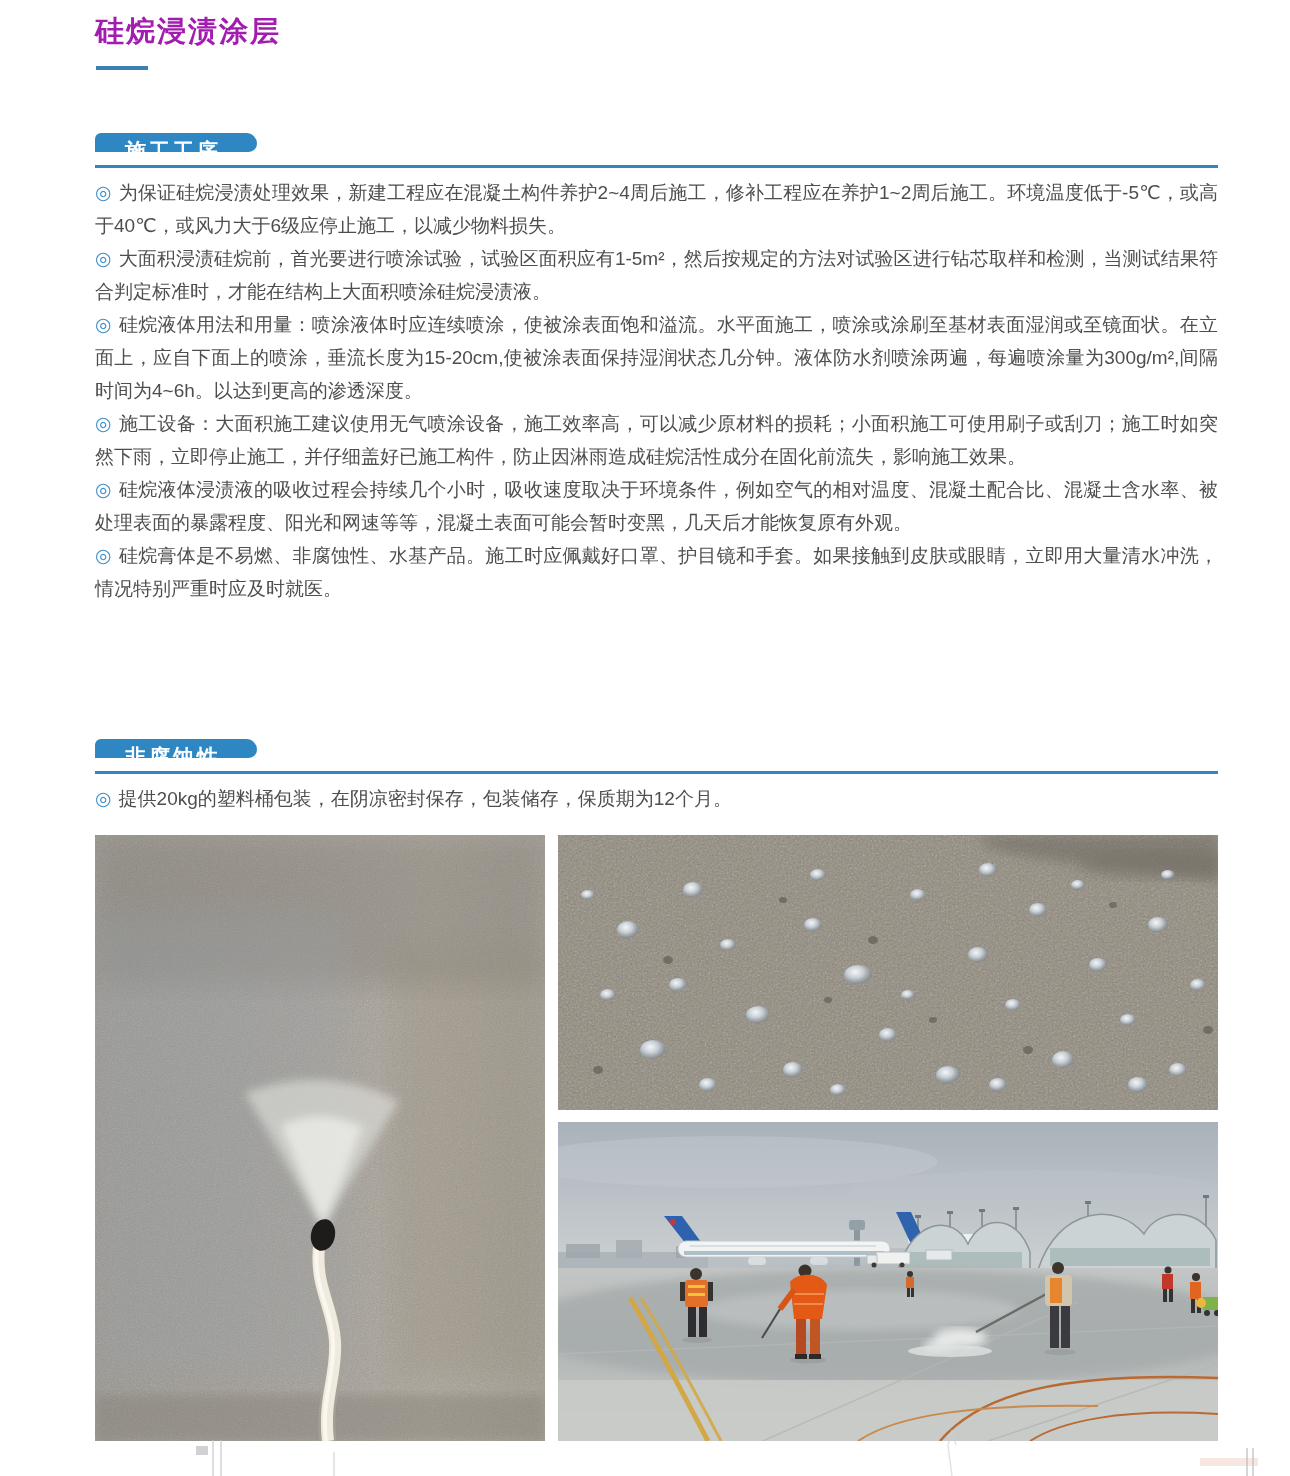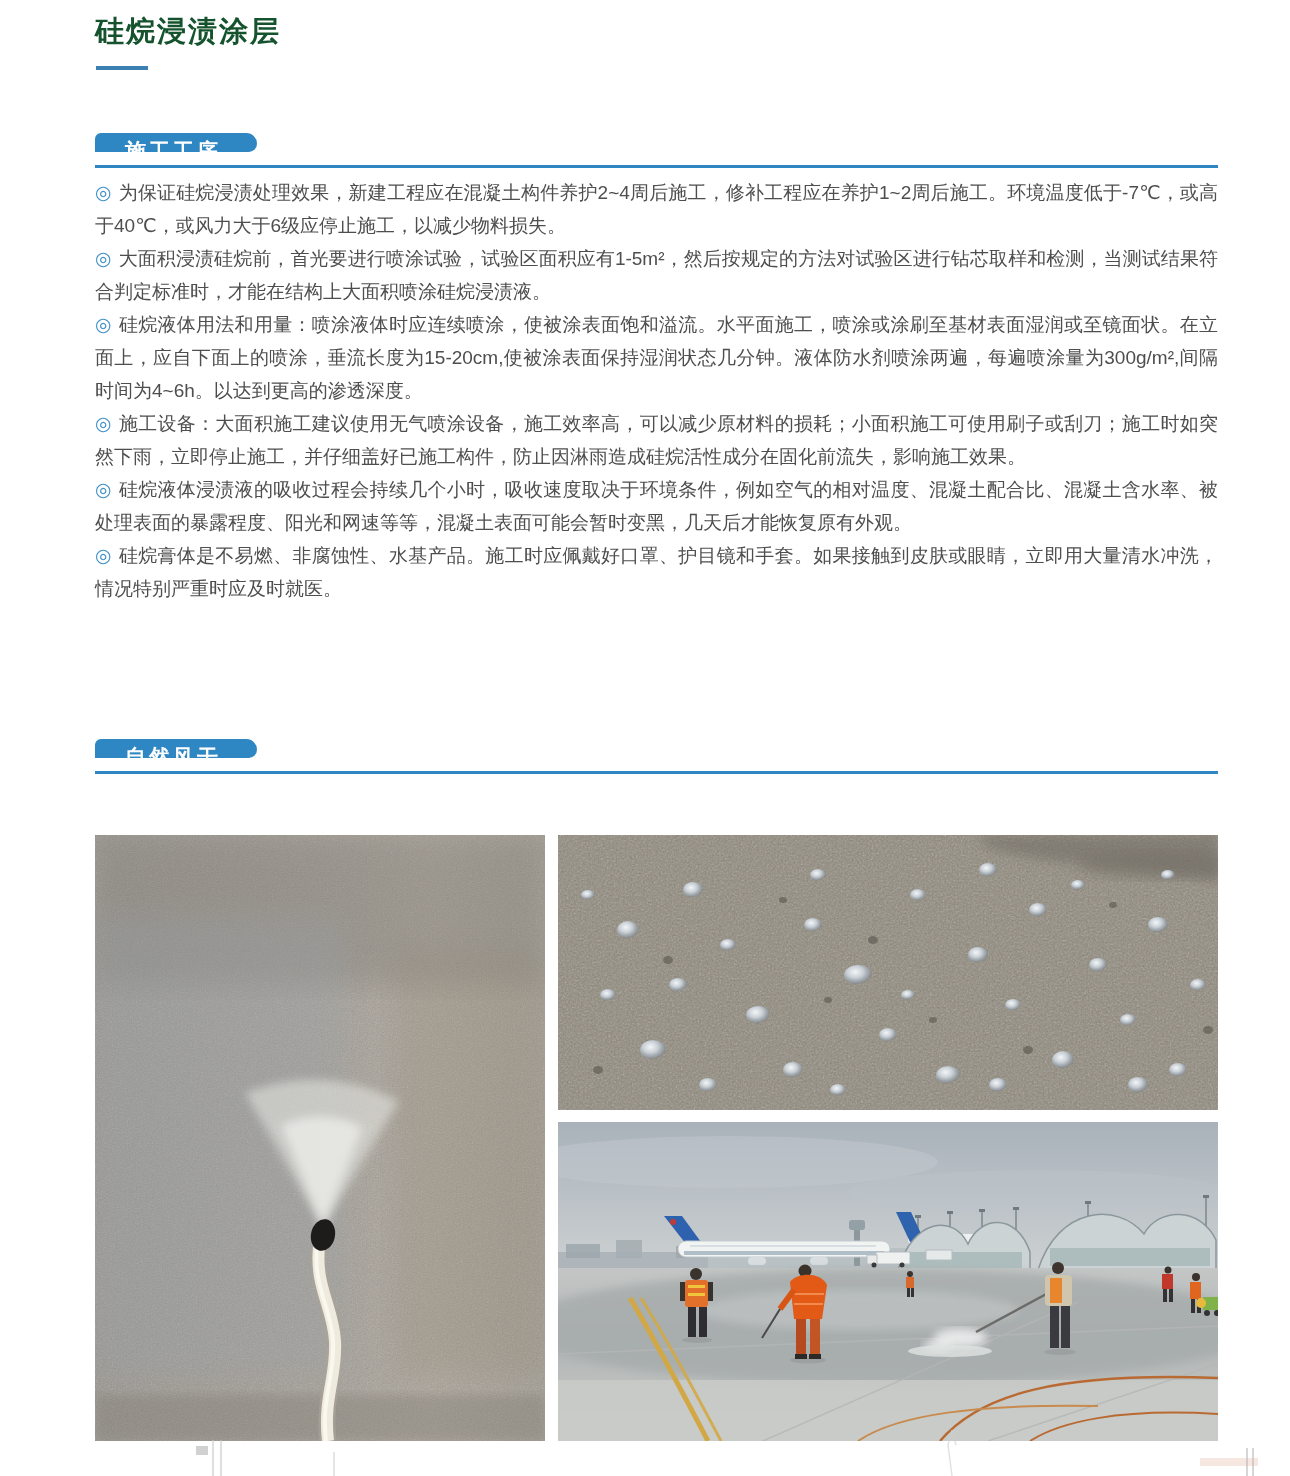--- a/index.html
+++ b/index.html
@@ -2,21 +2,21 @@
 <html><head>
 <meta charset="utf-8">
 <style>
   html,body{margin:0;padding:0;background:#ffffff;}
   .page{
     position:relative;width:1290px;height:1476px;background:#ffffff;overflow:hidden;
     font-family:"Liberation Sans","DejaVu Sans",sans-serif;
   }
   .title{
     position:absolute;left:95px;top:12px;margin:0;
-    font-size:29px;font-weight:700;color:#14532d;letter-spacing:2px;
+    font-size:29px;font-weight:700;color:#a21caf;letter-spacing:2px;
   }
   .title-underline{
     position:absolute;left:96px;top:66px;width:52px;height:4px;background:#3c7fb1;
   }
   .section-tab{
     position:absolute;left:95px;height:19px;line-height:35px;
     background:#2e86c3;color:#ffffff;font-size:21px;font-weight:700;
     padding:0 36px 0 30px;letter-spacing:3px;
     border-radius:10px 18px 14px 0;
   }
@@ -54,33 +54,36 @@
 
   <h1 class="title">硅烷浸渍涂层</h1>
   <div class="title-underline"></div>
 
   <div class="section-tab tab1">
     <span>施工工序</span>
   </div>
   <div class="tab-rule rule1"></div>
 
   <div class="items items1">
-    <p><span class="bullet">◎</span><span>为保证硅烷浸渍处理效果，新建工程应在混凝土构件养护2~4周后施工，修补工程应在养护1~2周后施工。环境温度低于-7℃，或高于40℃，或风力大于6级应停止施工，以减少物料损失。</span></p>
+    <p><span class="bullet">◎</span><span>为保证硅烷浸渍处理效果，新建工程应在混凝土构件养护2~4周后施工，修补工程应在养护1~2周后施工。环境温度低于-5℃，或高于40℃，或风力大于6级应停止施工，以减少物料损失。</span></p>
     <p><span class="bullet">◎</span><span>大面积浸渍硅烷前，首光要进行喷涂试验，试验区面积应有1-5m²，然后按规定的方法对试验区进行钻芯取样和检测，当测试结果符合判定标准时，才能在结构上大面积喷涂硅烷浸渍液。</span></p>
     <p><span class="bullet">◎</span><span>硅烷液体用法和用量：喷涂液体时应连续喷涂，使被涂表面饱和溢流。水平面施工，喷涂或涂刷至基材表面湿润或至镜面状。在立面上，应自下面上的喷涂，垂流长度为15-20cm,使被涂表面保持湿润状态几分钟。液体防水剂喷涂两遍，每遍喷涂量为300g/m²,间隔时间为4~6h。以达到更高的渗透深度。</span></p>
     <p><span class="bullet">◎</span><span>施工设备：大面积施工建议使用无气喷涂设备，施工效率高，可以减少原材料的损耗；小面积施工可使用刷子或刮刀；施工时如突然下雨，立即停止施工，并仔细盖好已施工构件，防止因淋雨造成硅烷活性成分在固化前流失，影响施工效果。</span></p>
     <p><span class="bullet">◎</span><span>硅烷液体浸渍液的吸收过程会持续几个小时，吸收速度取决于环境条件，例如空气的相对温度、混凝土配合比、混凝土含水率、被处理表面的暴露程度、阳光和网速等等，混凝土表面可能会暂时变黑，几天后才能恢复原有外观。</span></p>
     <p><span class="bullet">◎</span><span>硅烷膏体是不易燃、非腐蚀性、水基产品。施工时应佩戴好口罩、护目镜和手套。如果接触到皮肤或眼睛，立即用大量清水冲洗，情况特别严重时应及时就医。</span></p>
   </div>
 
   <div class="section-tab tab2">
-    <span>自然风干</span>
+    <span>非腐蚀性</span>
   </div>
   <div class="tab-rule rule2"></div>
 
+  <div class="items items2">
+    <p><span class="bullet">◎</span><span>提供20kg的塑料桶包装，在阴凉密封保存，包装储存，保质期为12个月。</span></p>
+  </div>
 
   <div class="photos">
 
     <div class="photo photo-left">
       <svg viewBox="0 0 450 606" preserveAspectRatio="none">
         <defs>
           <linearGradient id="wall1" x1="0" y1="0" x2="1" y2="0">
             <stop offset="0" stop-color="#97938c"></stop>
               <stop offset="0.5" stop-color="#a29c93"></stop>
             <stop offset="0.75" stop-color="#aaa398"></stop>

